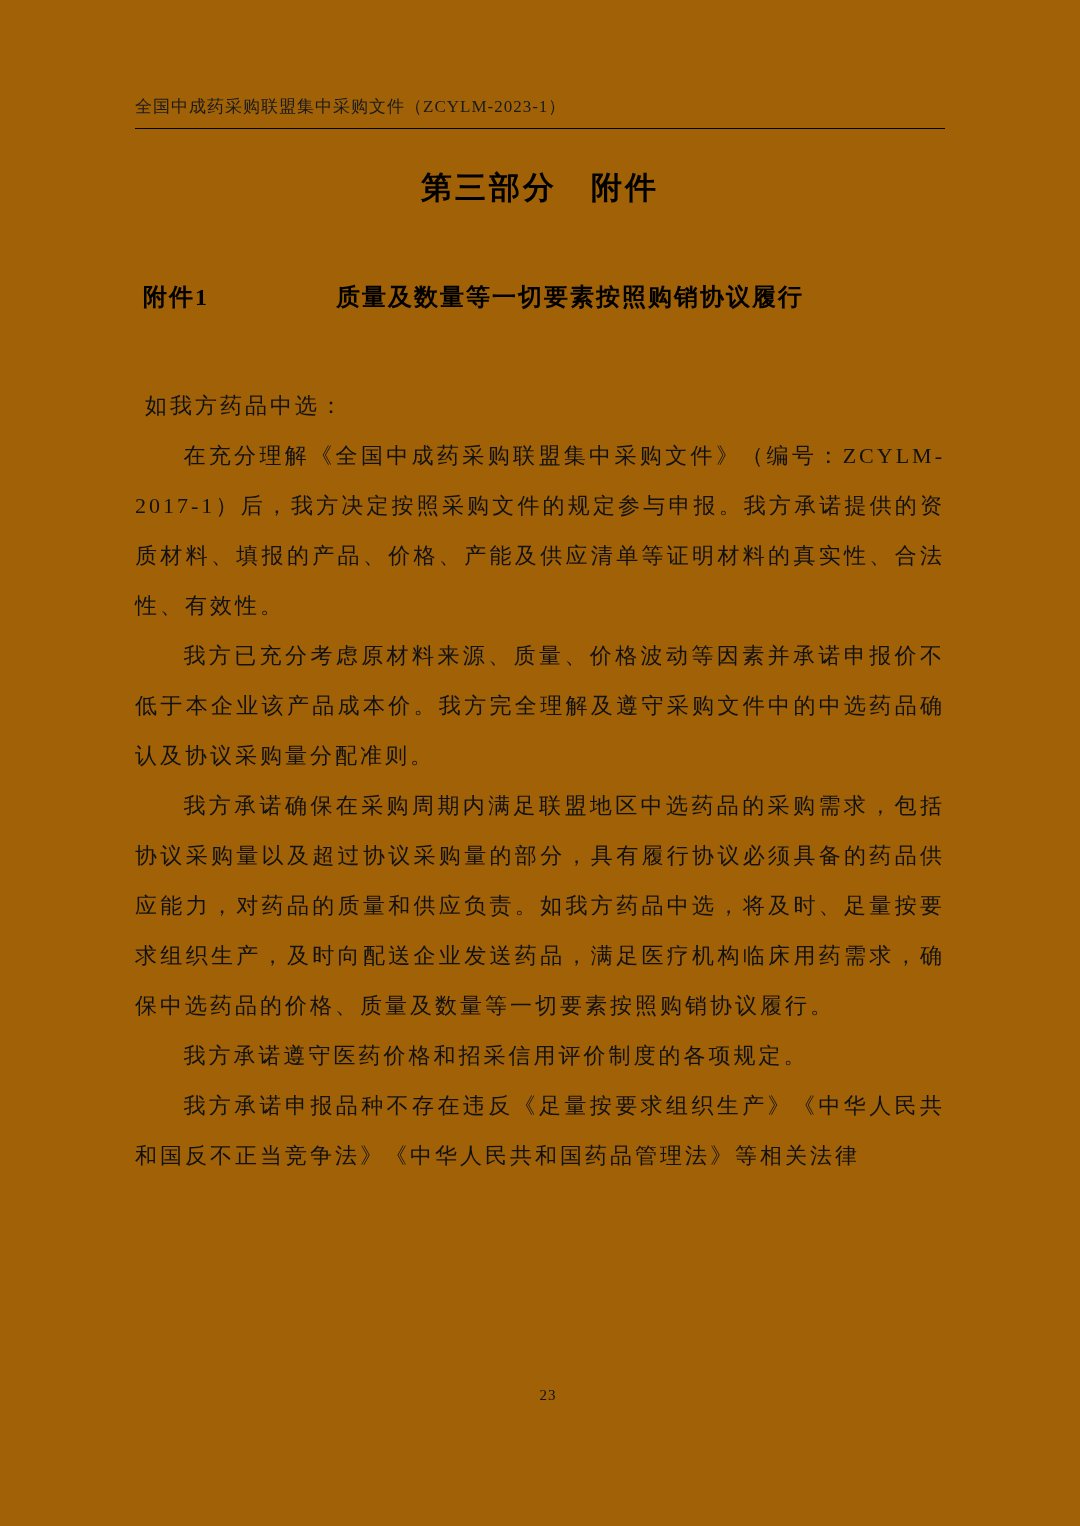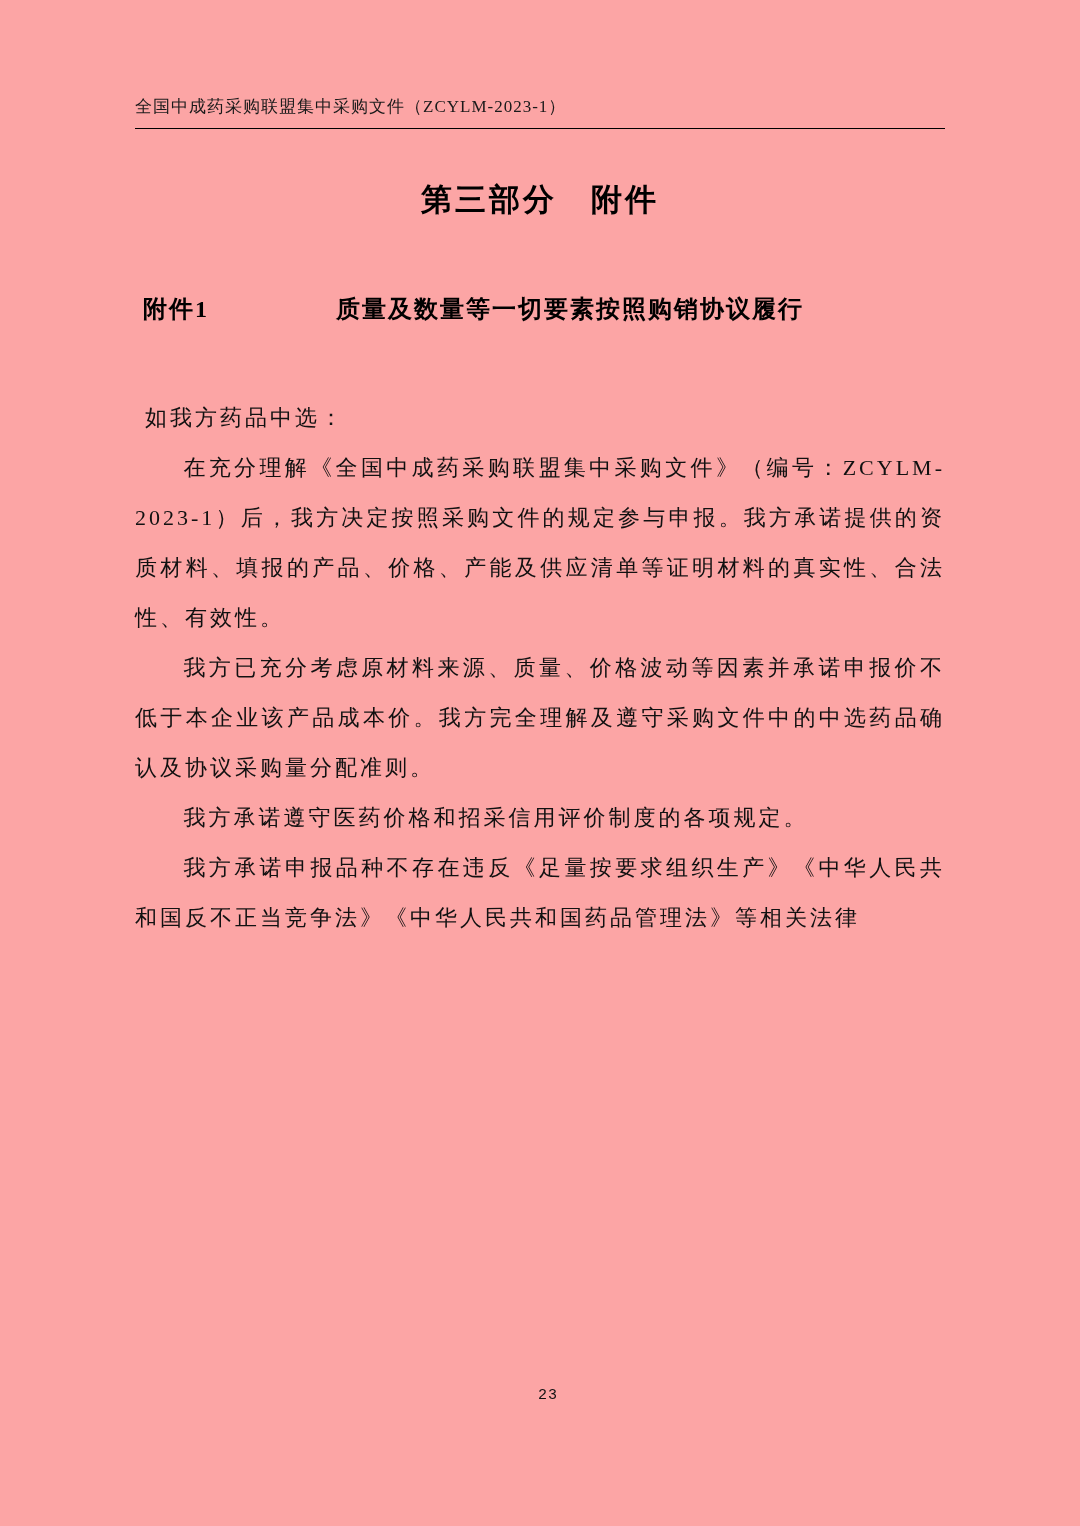--- a/index.html
+++ b/index.html
@@ -2,38 +2,38 @@
 <html><head>
 <meta charset="utf-8">
 <style>
   * { margin: 0; padding: 0; box-sizing: border-box; }
   html, body { background: #ffffff; }
   .page {
     position: relative;
     width: 1080px;
     height: 1526px;
     margin: 0 auto;
-    background: #fca5a5;
+    background: #a16207;
     color: #000000;
     font-family: "Liberation Serif", "DejaVu Serif", serif;
     overflow: hidden;
   }
   .content {
     padding: 95px 135px 0 135px;
   }
   .doc-header {
     font-size: 17px;
     letter-spacing: 1px;
     color: #1a1a1a;
     padding-bottom: 10px;
     border-bottom: 1.5px solid #000000;
     font-family: "Liberation Serif", "DejaVu Serif", serif;
   }
   .section-title {
-    margin-top: 50px;
+    margin-top: 38px;
     text-align: center;
     font-size: 31px;
     font-weight: bold;
     letter-spacing: 3px;
     font-family: "Liberation Sans", "DejaVu Sans", sans-serif;
     color: #000000;
   }
   .attachment-row {
     position: relative;
     margin-top: 72px;
@@ -72,42 +72,43 @@
   }
   .page-number {
     position: absolute;
     left: 16px;
     right: 0;
     bottom: 122px;
     text-align: center;
     font-size: 15px;
     letter-spacing: 1px;
     color: #111111;
-    font-family: Liberation Mono, monospace;
+    font-family: Liberation Serif, serif;
   }
 </style>
 </head>
 <body>
 
 <div class="page">
   <div class="content">
 
     <div class="doc-header">全国中成药采购联盟集中采购文件（ZCYLM-2023-1）</div>
 
     <h1 class="section-title">第三部分　附件</h1>
 
     <div class="attachment-row">
       <span class="attachment-label">附件1</span>
       <div class="attachment-title">质量及数量等一切要素按照购销协议履行</div>
     </div>
 
     <div class="body-text">
       <p class="salutation">如我方药品中选：</p>
-      <p class="para">在充分理解《全国中成药采购联盟集中采购文件》（编号：ZCYLM-2023-1）后，我方决定按照采购文件的规定参与申报。我方承诺提供的资质材料、填报的产品、价格、产能及供应清单等证明材料的真实性、合法性、有效性。</p>
+      <p class="para">在充分理解《全国中成药采购联盟集中采购文件》（编号：ZCYLM-2017-1）后，我方决定按照采购文件的规定参与申报。我方承诺提供的资质材料、填报的产品、价格、产能及供应清单等证明材料的真实性、合法性、有效性。</p>
       <p class="para">我方已充分考虑原材料来源、质量、价格波动等因素并承诺申报价不低于本企业该产品成本价。我方完全理解及遵守采购文件中的中选药品确认及协议采购量分配准则。</p>
+      <p class="para">我方承诺确保在采购周期内满足联盟地区中选药品的采购需求，包括协议采购量以及超过协议采购量的部分，具有履行协议必须具备的药品供应能力，对药品的质量和供应负责。如我方药品中选，将及时、足量按要求组织生产，及时向配送企业发送药品，满足医疗机构临床用药需求，确保中选药品的价格、质量及数量等一切要素按照购销协议履行。</p>
       <p class="para">我方承诺遵守医药价格和招采信用评价制度的各项规定。</p>
       <p class="para">我方承诺申报品种不存在违反《足量按要求组织生产》《中华人民共和国反不正当竞争法》《中华人民共和国药品管理法》等相关法律</p>
     </div>
 
   </div>
 
   <div class="page-number">23</div>
 </div>
 
 </body></html>

